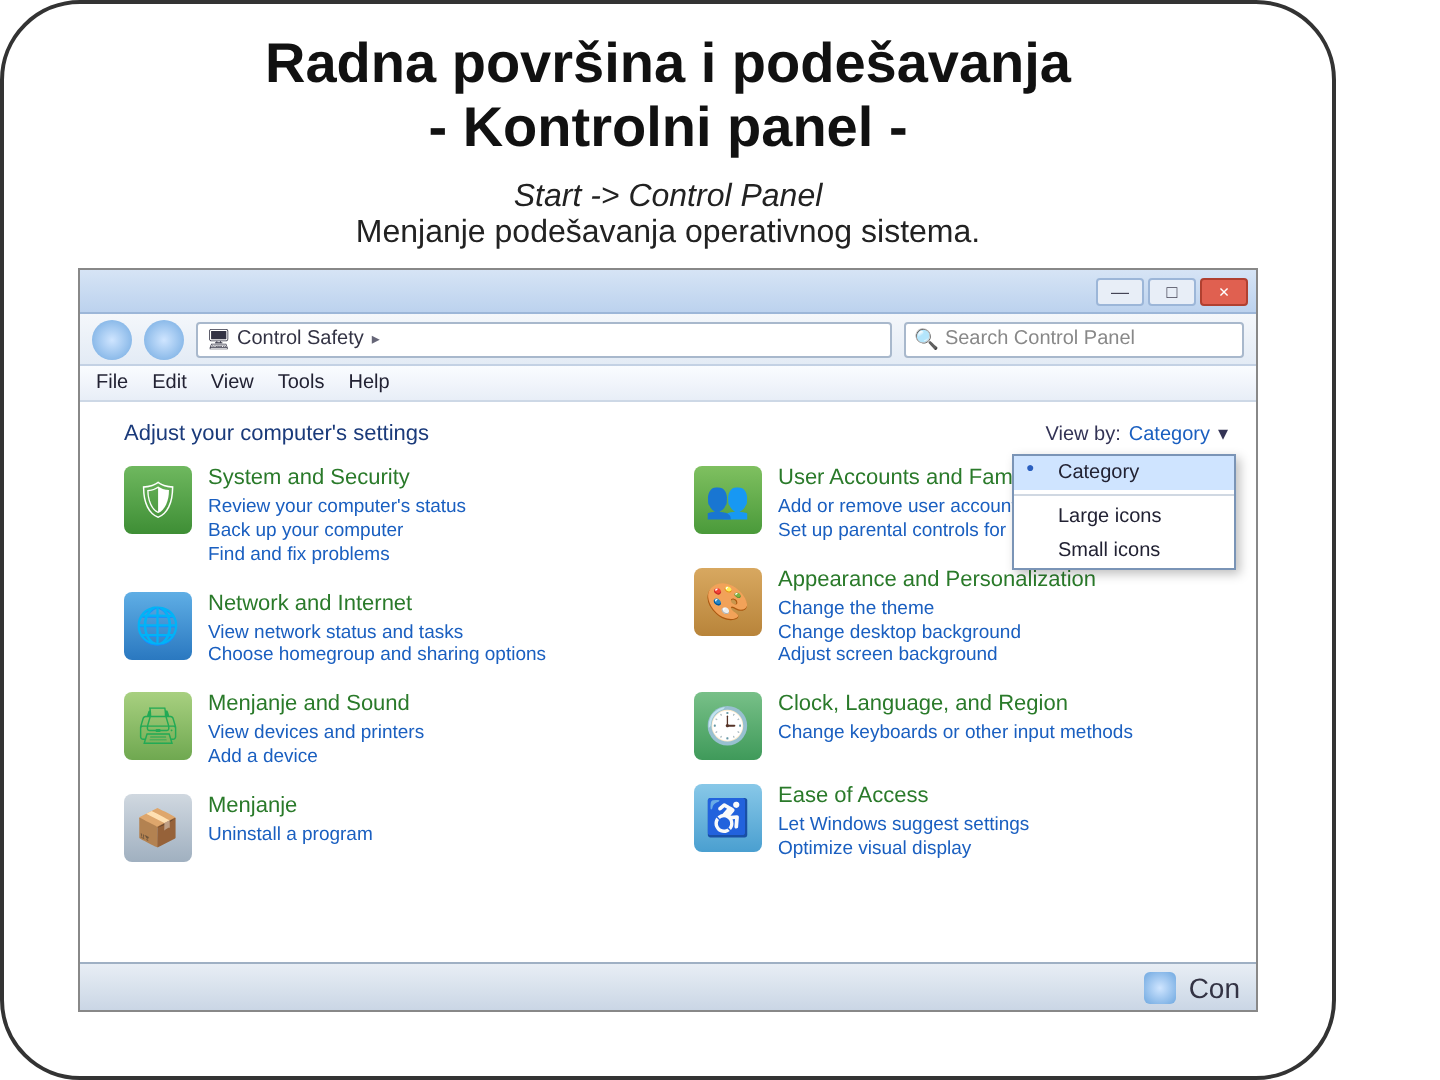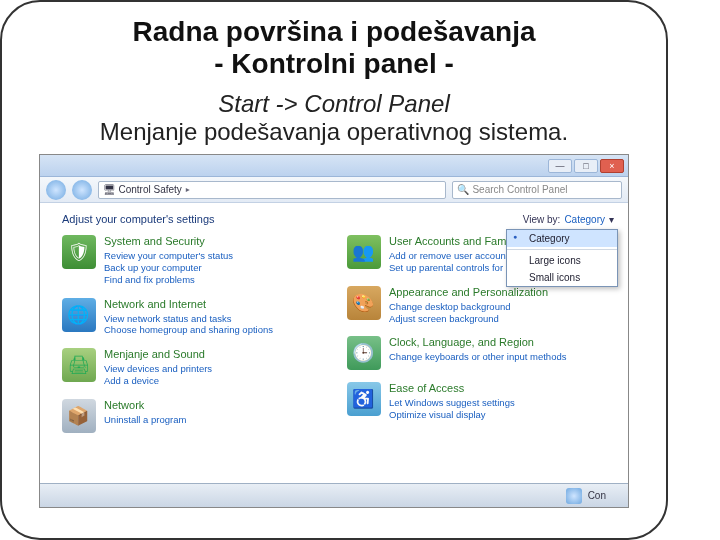--- a/index.html
+++ b/index.html
@@ -1,19 +1,19 @@
 <!DOCTYPE html>
 <html><head>
 <meta charset="utf-8">
 <style>
   * { box-sizing: border-box; margin: 0; padding: 0; }
   body { width: 720px; height: 540px; font-family: "Segoe UI", Tahoma, sans-serif; background: #fff; position: relative; }
   .slide { width: 668px; height: 540px; border: 2px solid #333; border-radius: 40px; padding: 14px 30px 20px 30px; }
   .title { font-size: 28px; font-weight: 700; text-align: center; line-height: 1.15; color: #111; margin-bottom: 10px; }
-  .subtitle-block { text-align: center; font-size: 24px; color: #222; margin-bottom: 8px; }
+  .subtitle-block { text-align: center; font-size: 16px; color: #222; margin-bottom: 8px; }
   .subtitle-block .path { font-style: italic; }
   .screenshot { margin: 0 auto; width: 590px; border: 1px solid #888; background: linear-gradient(#fdfdfd,#f0f0f0); font-size: 10px; color: #333; }
   .win-top { height: 22px; background: linear-gradient(#d6e4f5,#bcd2ee); border-bottom:1px solid #9cb6d8; display:flex; align-items:center; justify-content:flex-end; padding:0 4px; gap:2px;}
   .win-btn { width:24px; height:14px; background:#e8eef7; border:1px solid #9cb6d8; border-radius:2px; font-size:9px; text-align:center; line-height:12px; color:#445;}
   .win-btn.close { background:#e06050; border-color:#b04030; color:#fff;}
   .addr { height:26px; background:linear-gradient(#f4f7fb,#e3ebf5); border-bottom:1px solid #c3d1e4; display:flex; align-items:center; padding:3px 6px; gap:6px;}
   .nav-arrow { width:20px; height:20px; border-radius:50%; background:radial-gradient(#cfe5ff,#6fa8e0); display:inline-block;}
   .loc { flex:1; height:18px; background:#fff; border:1px solid #a8b8cc; border-radius:2px; display:flex; align-items:center; padding:0 4px; font-size:10px; color:#334;}
   .loc .tri { color:#667; margin-left:4px; font-size:8px;}
   .search { width:170px; height:18px; background:#fff; border:1px solid #a8b8cc; border-radius:2px; display:flex; align-items:center; padding:0 4px; color:#888;}
@@ -37,21 +37,21 @@
   .ico.clock { background:linear-gradient(#78c088,#3f9a5a);}
   .ico.ease { background:linear-gradient(#88c8e8,#4a9fd0);}
   .cat-body { font-size:9.5px; line-height:1.25;}
   .cat-title { color:#2a7a2a; font-size:11px; margin-bottom:1px;}
   .cat-link { color:#1a5fc0; display:block; text-decoration:none;}
   .dropdown { position:absolute; top:26px; right:10px; width:112px; background:#fff; border:1px solid #7a94b6; box-shadow:2px 2px 5px rgba(0,0,0,.25); font-size:10px; z-index:5;}
   .dd-item { padding:3px 6px 3px 22px; position:relative; color:#223;}
   .dd-item.sel { background:#cfe4ff;}
   .dd-item.sel::before { content:"●"; position:absolute; left:6px; font-size:7px; color:#2a5fc0;}
   .dd-sep { height:1px; background:#d0d8e2; margin:2px 0;}
-  .taskbar { height:24px; background:linear-gradient(#e8eef5,#cad6e5); border-top:1px solid #9fb0c4; display:flex; align-items:center; justify-content:flex-end; padding:0 22px; gap:6px; font-size:10px; color:#334;}
+  .taskbar { height:24px; background:linear-gradient(#e8eef5,#cad6e5); border-top:1px solid #9fb0c4; display:flex; align-items:center; justify-content:flex-end; padding:0 8px; gap:6px; font-size:14px; color:#334;}
   .tb-ico { width:16px; height:16px; border-radius:3px; background:radial-gradient(#cfe5ff,#6fa8e0);}
 </style>
 </head>
 <body>
 
 <div class="slide">
   <div class="title">
     <span>Radna površina i podešavanja</span><br>
     <span>- Kontrolni panel -</span>
   </div>
@@ -74,20 +74,27 @@
         <span>🖥</span>&nbsp;
         <span>Control Safety</span>
         <span class="tri">▸</span>
       </div>
       <div class="search">
         <span class="mag">🔍</span>
         <span>Search Control Panel</span>
       </div>
     </div>
 
+    <div class="menu">
+      <span>File</span>
+      <span>Edit</span>
+      <span>View</span>
+      <span>Tools</span>
+      <span>Help</span>
+    </div>
 
     <div class="content">
       <div class="adjust-row">
         <div class="adjust">Adjust your computer's settings</div>
         <div class="viewby">
           <span>View by:</span>
           <span class="sel">Category</span>
           <span>▾</span>
         </div>
       </div>
@@ -122,39 +129,40 @@
             <div class="ico hw">🖨</div>
             <div class="cat-body">
               <div class="cat-title">Menjanje and Sound</div>
               <a href="#" class="cat-link">View devices and printers</a>
               <a href="#" class="cat-link">Add a device</a>
             </div>
           </div>
           <div class="cat">
             <div class="ico prog">📦</div>
             <div class="cat-body">
-              <div class="cat-title">Network</div>
+              <div class="cat-title">Menjanje</div>
               <a href="#" class="cat-link">Uninstall a program</a>
             </div>
           </div>
         </div>
 
         <div class="col">
           <div class="cat">
             <div class="ico users">👥</div>
             <div class="cat-body">
               <div class="cat-title">User Accounts and Family Safety</div>
               <a href="#" class="cat-link">Add or remove user accounts</a>
               <a href="#" class="cat-link">Set up parental controls for any user</a>
             </div>
           </div>
           <div class="cat">
             <div class="ico appear">🎨</div>
             <div class="cat-body">
               <div class="cat-title">Appearance and Personalization</div>
+              <a href="#" class="cat-link">Change the theme</a>
               <a href="#" class="cat-link">Change desktop background</a>
               <a href="#" class="cat-link">Adjust screen background</a>
             </div>
           </div>
           <div class="cat">
             <div class="ico clock">🕒</div>
             <div class="cat-body">
               <div class="cat-title">Clock, Language, and Region</div>
               <a href="#" class="cat-link">Change keyboards or other input methods</a>
             </div>

